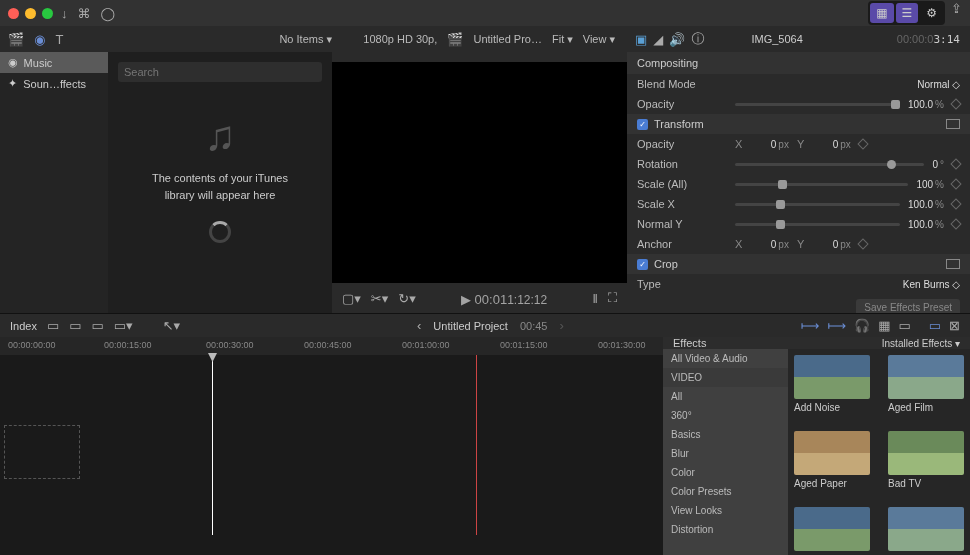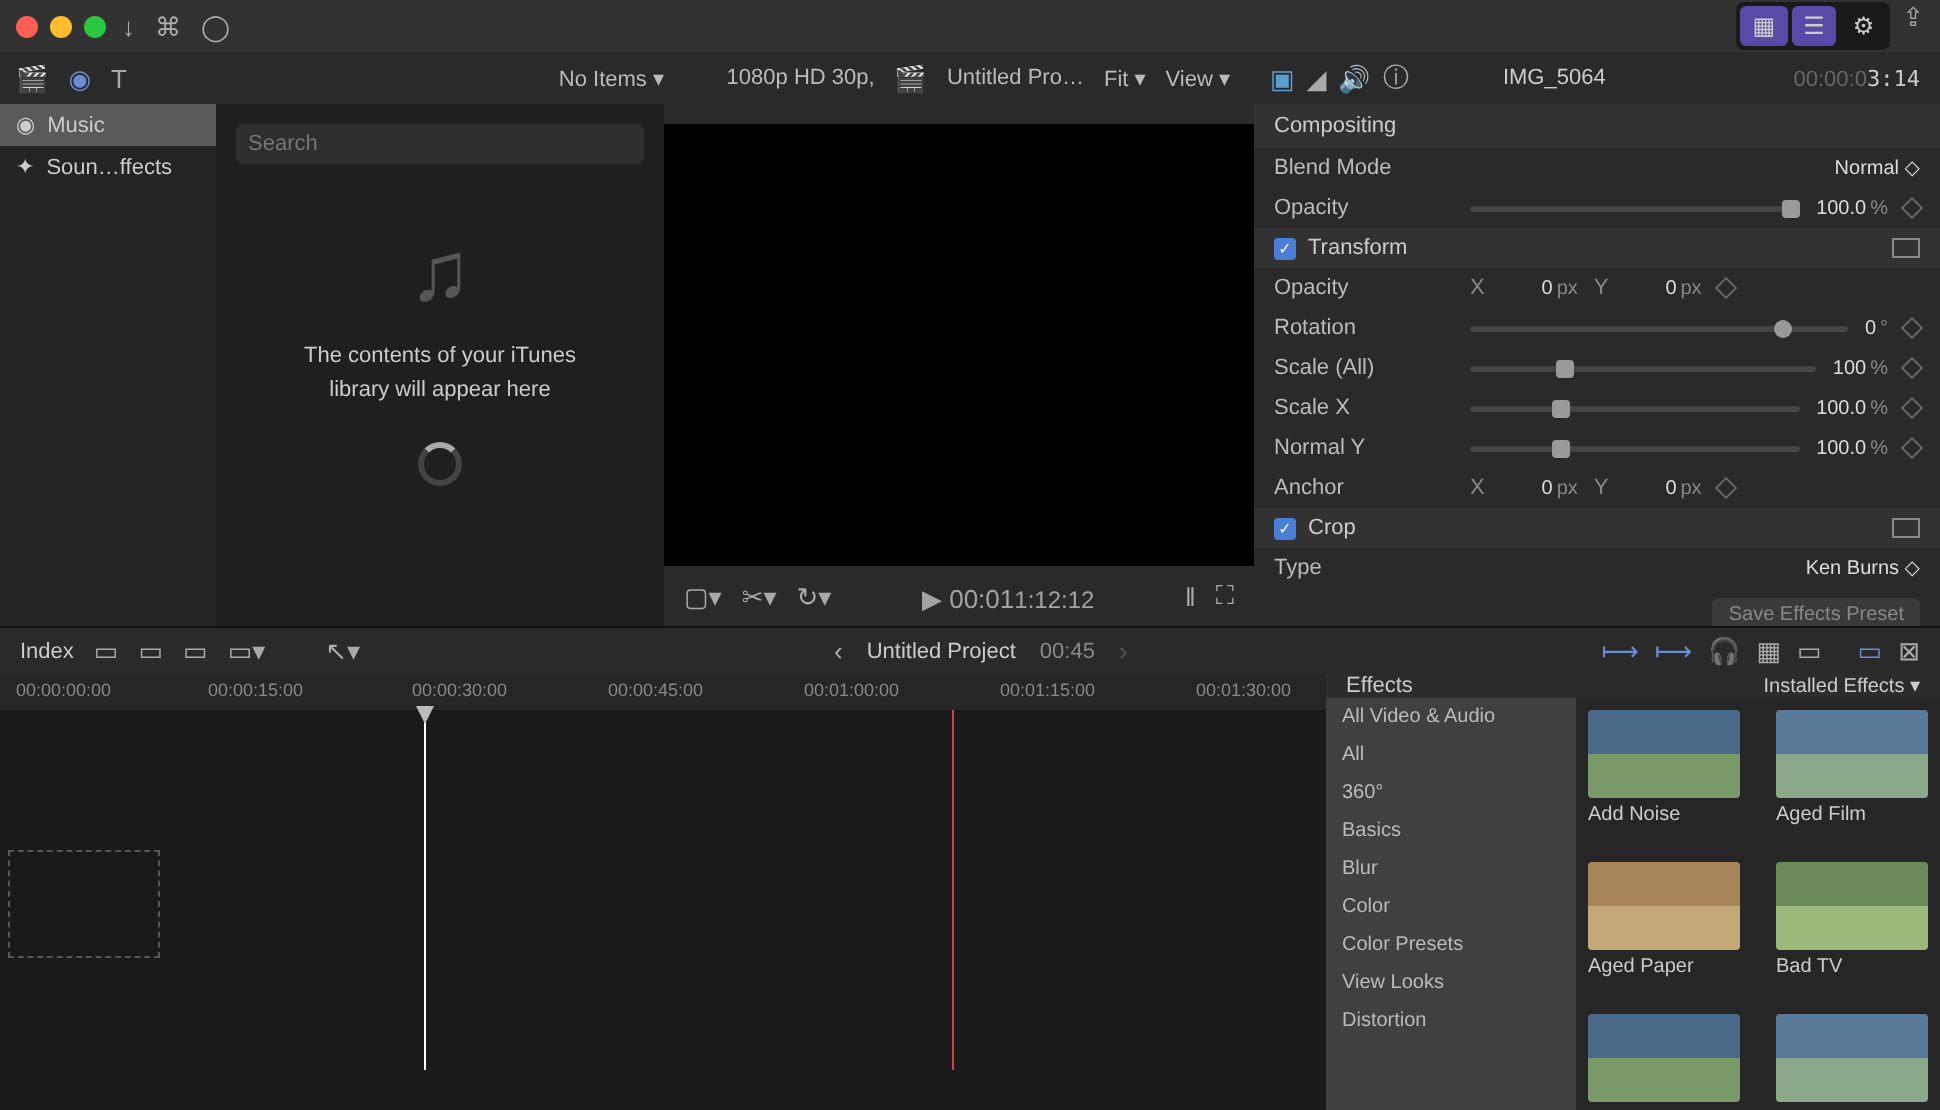--- a/index.html
+++ b/index.html
@@ -296,20 +296,21 @@
   </div>
 
   <div class="fx-panel">
     <div class="fx-hdr">
       <span>Effects</span>
       <span style="margin-left:auto;font-size:10px">Installed Effects ▾</span>
     </div>
     <div class="fx-body">
       <div class="fx-cats" id="fxcats">
           <div class="fx-cat">All Video &amp; Audio</div>
+          <div class="fx-cat sel">VIDEO</div>
           <div class="fx-cat">All</div>
           <div class="fx-cat">360°</div>
           <div class="fx-cat">Basics</div>
           <div class="fx-cat">Blur</div>
           <div class="fx-cat">Color</div>
           <div class="fx-cat">Color Presets</div>
           <div class="fx-cat">View Looks</div>
           <div class="fx-cat">Distortion</div>
         </div>
       <div class="fx-grid" id="fxgrid">

